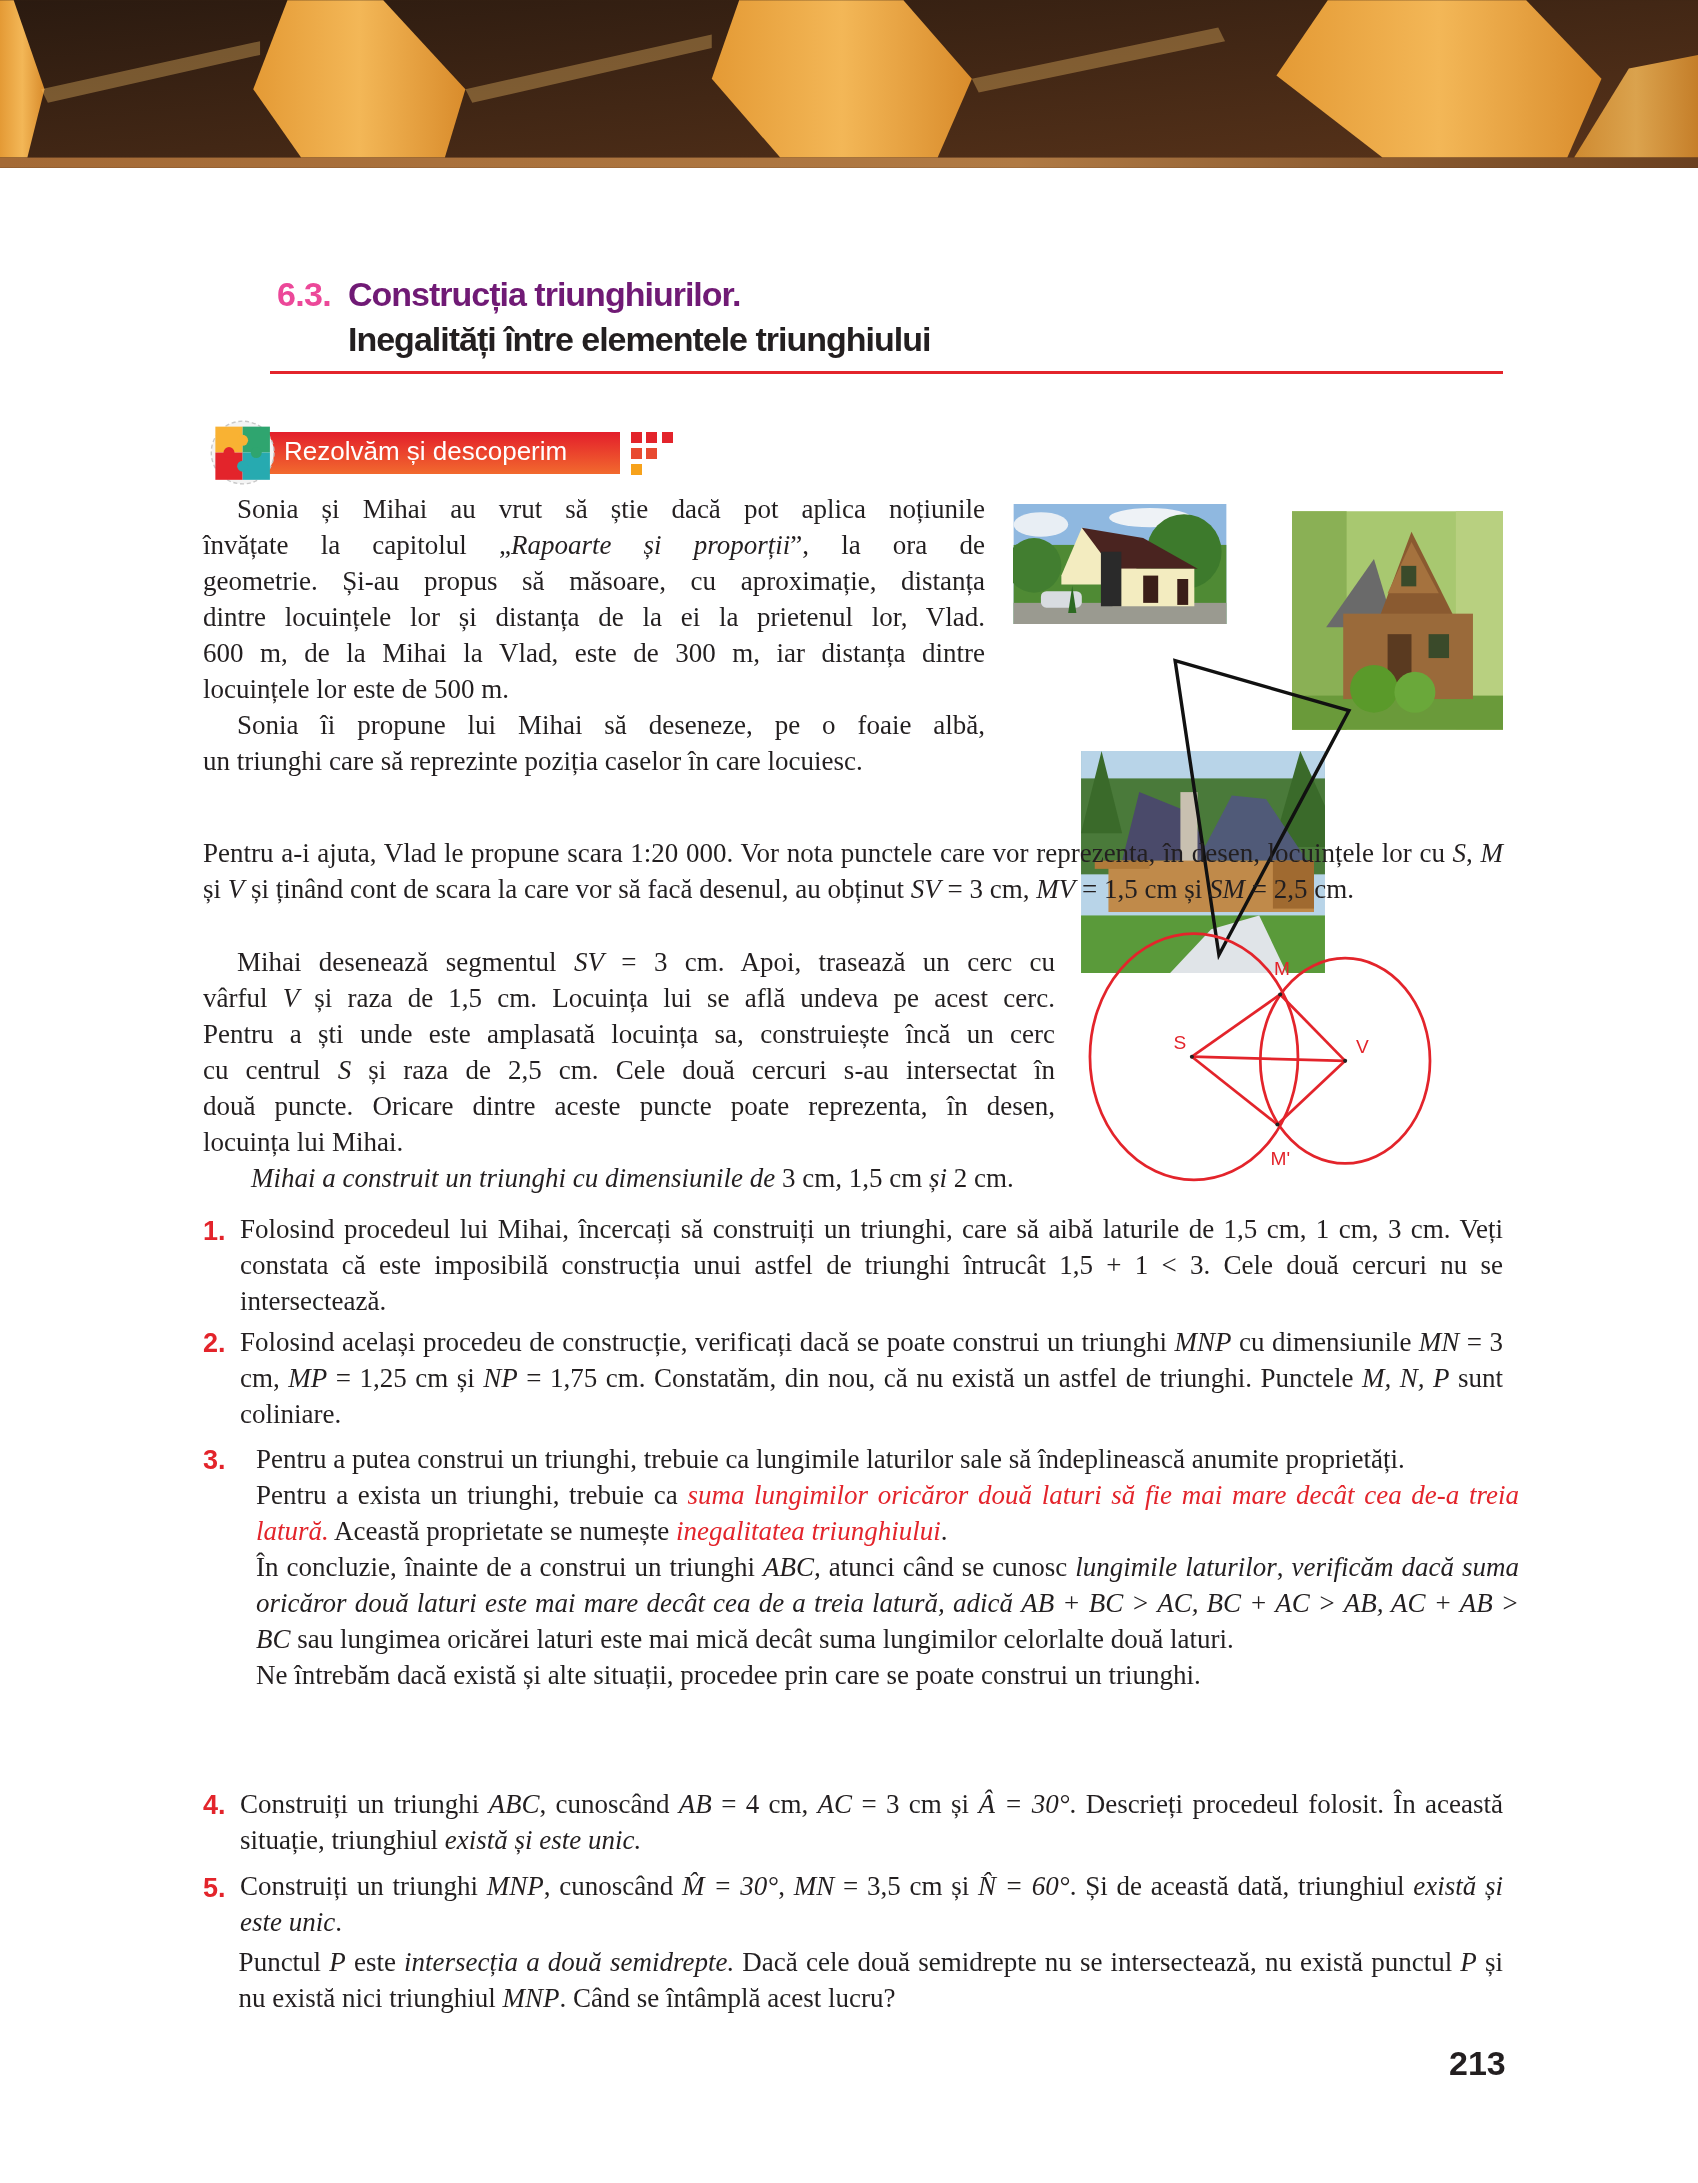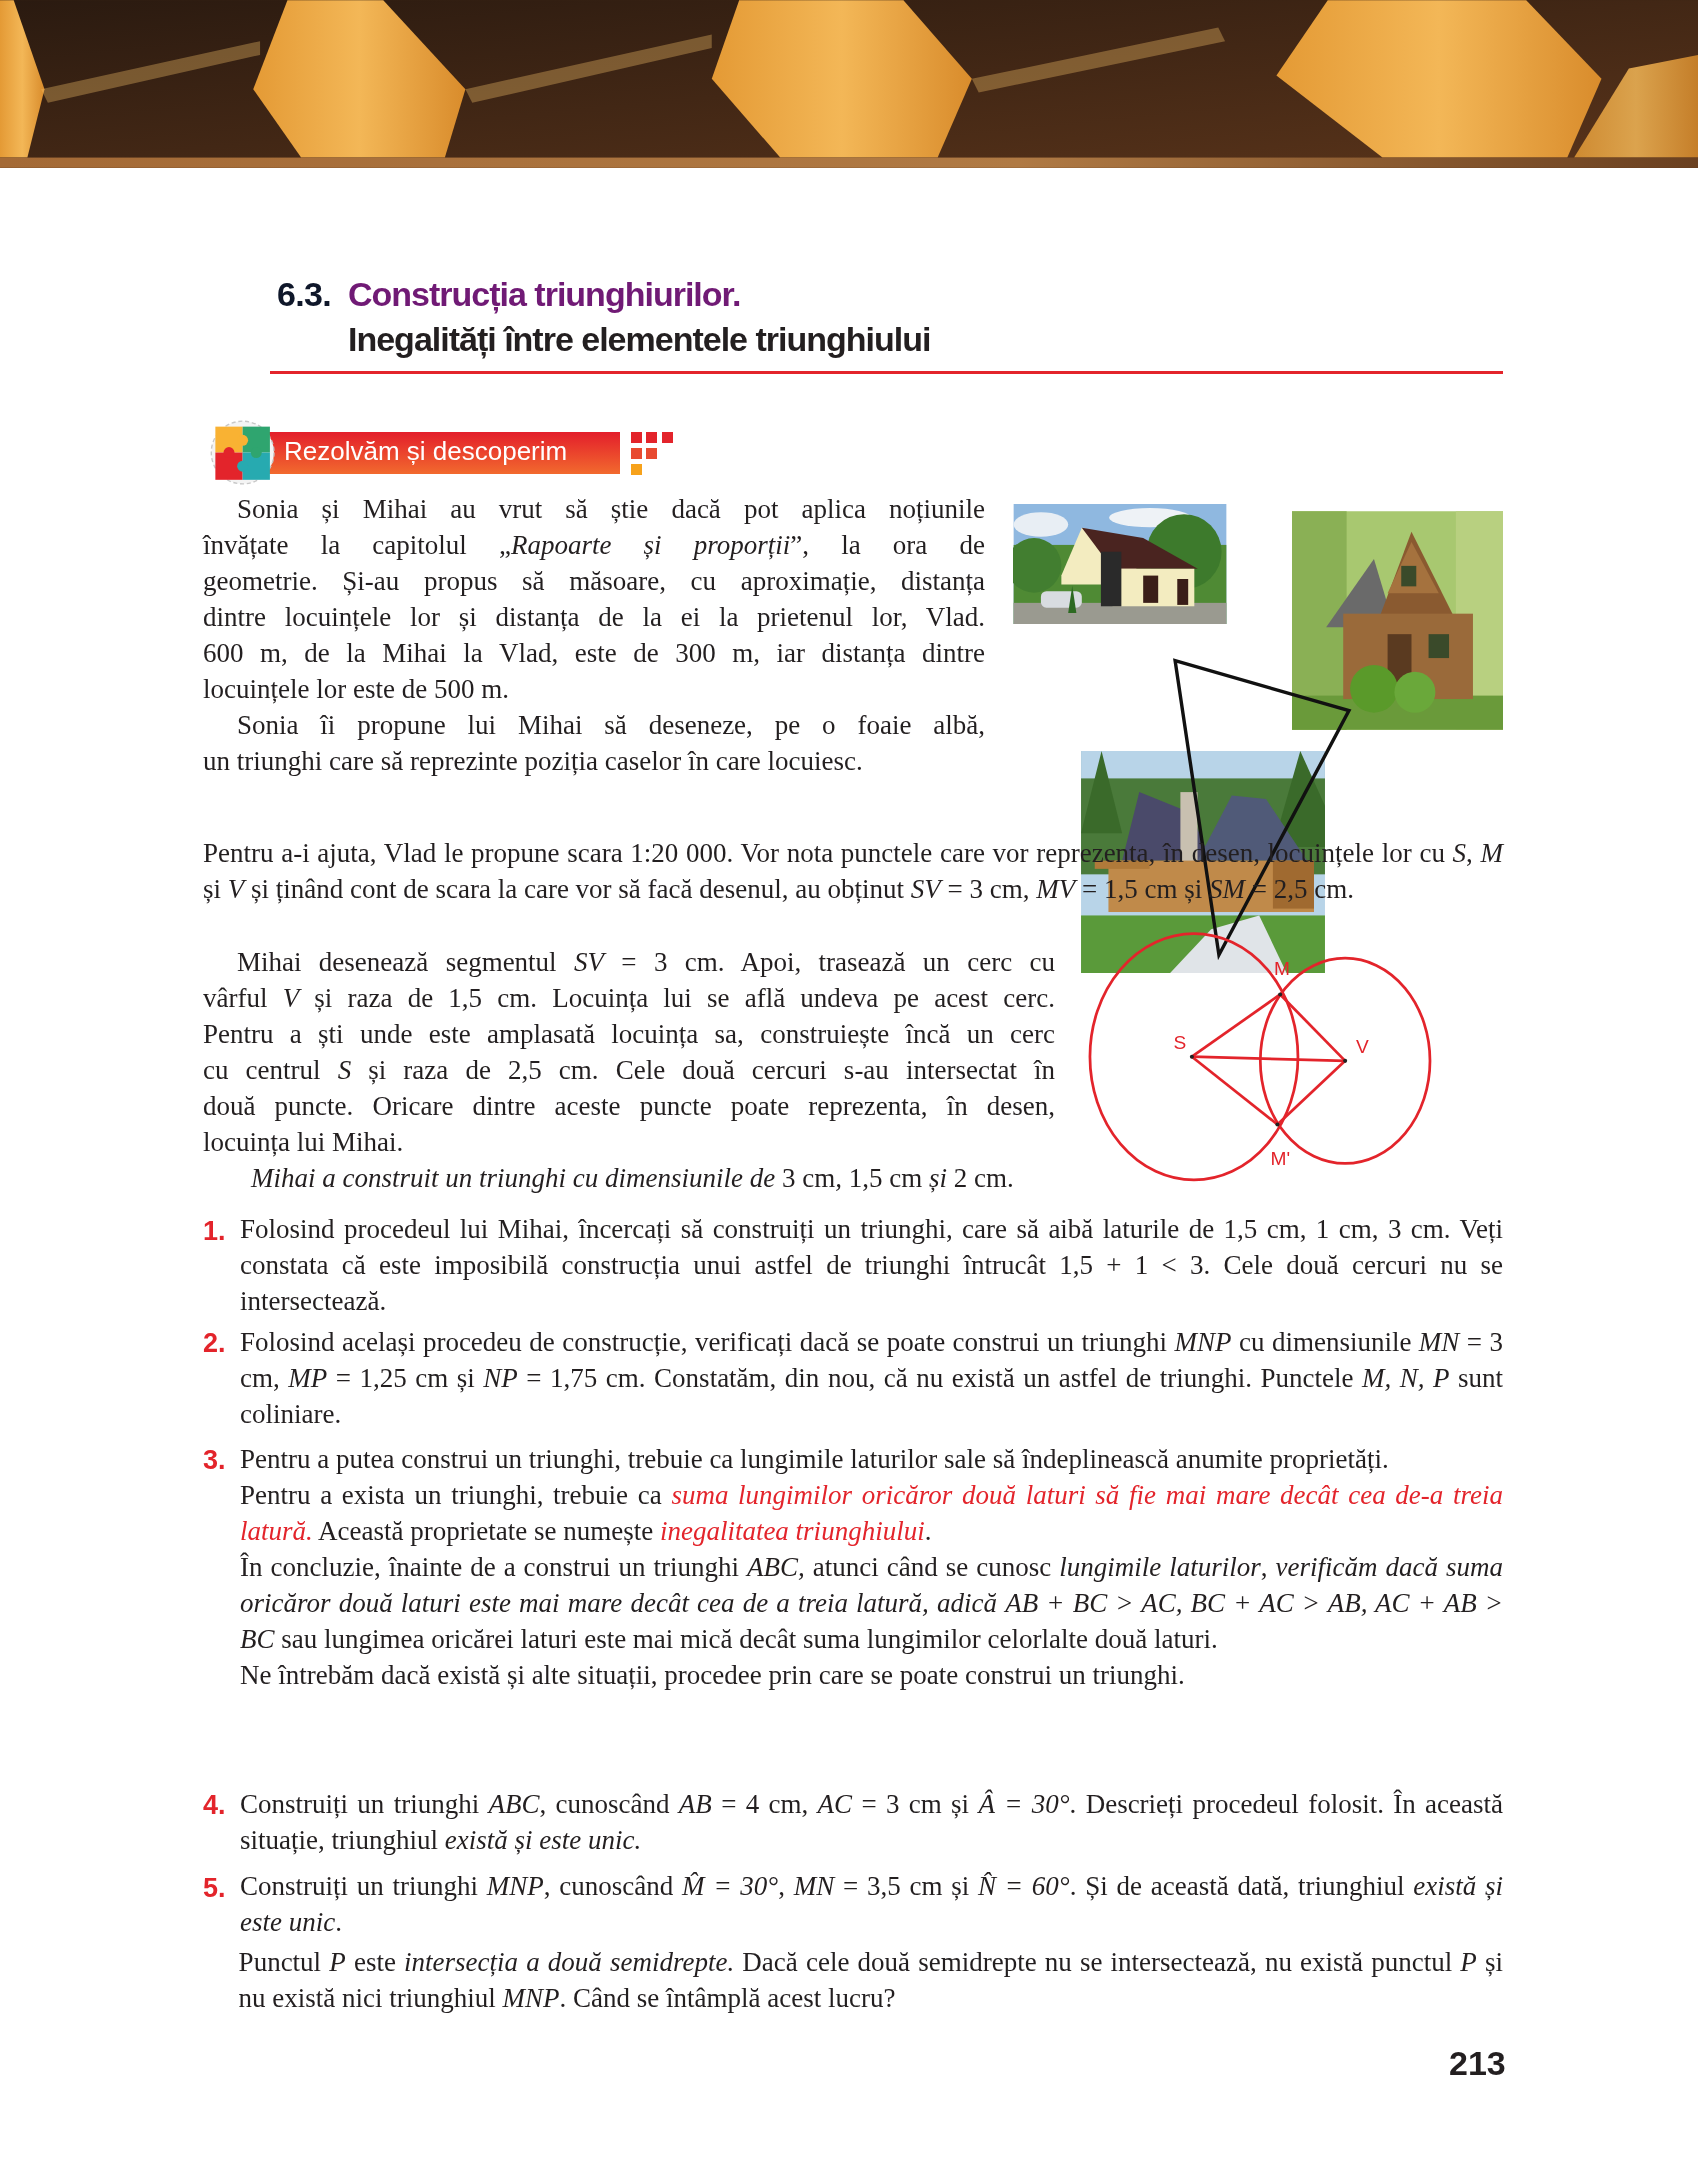--- a/index.html
+++ b/index.html
@@ -1,19 +1,19 @@
 <!DOCTYPE html>
 <html style="font-size:11px"><head>
 <meta charset="utf-8">
 <style>
   html,body{margin:0;padding:0;background:#fff;}
   body{width:1698px;height:2183px;position:relative;overflow:hidden;font-family:"Liberation Serif","DejaVu Serif",serif;color:#231f20;}
   .banner{position:absolute;left:0;top:0;width:1698px;height:168px;overflow:hidden;background:#3a2414;}
   .banner svg{display:block;}
-  .title-num{position:absolute;left:277px;top:275px;font-family:"Liberation Sans","DejaVu Sans",sans-serif;font-weight:bold;font-size:34px;color:#0f172a;letter-spacing:-0.7px;}
+  .title-num{position:absolute;left:277px;top:275px;font-family:"Liberation Sans","DejaVu Sans",sans-serif;font-weight:bold;font-size:34px;color:#ec4899;letter-spacing:-0.7px;}
   .title-l1{position:absolute;left:348px;top:275px;font-family:"Liberation Sans","DejaVu Sans",sans-serif;font-weight:bold;font-size:34px;color:#701a75;letter-spacing:-1px;}
   .title-l2{position:absolute;left:348px;top:320px;font-family:"Liberation Sans","DejaVu Sans",sans-serif;font-weight:bold;font-size:34px;color:#231f20;letter-spacing:-1px;}
   .title-rule{position:absolute;left:270px;top:371px;width:1233px;height:2.7px;background:#e3242b;}
   .section-badge{position:absolute;left:203px;top:413px;width:479px;height:68px;}
   .badge-bar{position:absolute;left:65px;top:19px;width:352px;height:42px;background:linear-gradient(#e31e2b,#f26a2e);}
   .badge-text{position:absolute;left:81px;top:22.6px;font-family:"Liberation Sans","DejaVu Sans",sans-serif;font-size:26px;color:#fff;white-space:nowrap;}
   .sq{position:absolute;width:11px;height:11px;}
   .it{font-style:italic;}
   .red{color:#e3242b;}
   .num{position:absolute;font-weight:bold;color:#e3242b;font-size:27px;font-family:"Liberation Sans","DejaVu Sans",sans-serif;}
@@ -194,21 +194,21 @@
 <div class="block" style="left:240px;top:1211px;width:1263px;">
   <p style="text-align-last:left;">Folosind procedeul lui Mihai, încercați să construiți un triunghi, care să aibă laturile de 1,5 cm, 1 cm, 3 cm. Veți constata că este imposibilă construcția unui astfel de triunghi întrucât 1,5 + 1 &lt; 3. Cele două cercuri nu se intersectează.</p>
 </div>
 
 <div class="num" style="left:203px;top:1328px;">2.</div>
 <div class="block" style="left:240px;top:1324px;width:1263px;">
   <p style="text-align-last:left;"><span>Folosind același procedeu de construcție, verificați dacă se poate construi un triunghi </span><span class="it">MNP</span><span> cu dimensiunile </span><span class="it">MN</span><span> = 3 cm, </span><span class="it">MP</span><span> = 1,25 cm și </span><span class="it">NP</span><span> = 1,75 cm. Constatăm, din nou, că nu există un astfel de triunghi. Punctele </span><span class="it">M, N, P</span><span> sunt coliniare.</span></p>
 </div>
 
 <div class="num" style="left:203px;top:1445px;">3.</div>
-<div class="block" style="left:240px;top:1441px;width:1263px;">
+<div class="block" style="left:256px;top:1441px;width:1263px;">
   <p style="text-align-last:left;">Pentru a putea construi un triunghi, trebuie ca lungimile laturilor sale să îndeplinească anumite proprietăți.</p>
   <p style="text-align-last:left;"><span>Pentru a exista un triunghi, trebuie ca </span><span class="it red">suma lungimilor oricăror două laturi să fie mai mare decât cea de-a treia latură.</span><span> Această proprietate se numește </span><span class="it red">inegalitatea triunghiului</span><span>.</span></p>
   <p style="text-align-last:left;line-height:36px;"><span>În concluzie, înainte de a construi un triunghi </span><span class="it">ABC,</span><span> atunci când se cunosc </span><span class="it">lungimile laturilor</span><span>, </span><span class="it">verificăm dacă suma oricăror două laturi este mai mare decât cea de a treia latură, adică</span> <span class="it">AB + BC &gt; AC, BC + AC &gt; AB, AC + AB &gt; BC</span><span> sau lungimea oricărei laturi este mai mică decât suma lungimilor celorlalte două laturi.</span></p>
   <p style="text-align-last:left;">Ne întrebăm dacă există și alte situații, procedee prin care se poate construi un triunghi.</p>
 </div>
 
 <div class="num" style="left:203px;top:1790px;">4.</div>
 <div class="block" style="left:240px;top:1786px;width:1263px;">
   <p style="text-align-last:left;"><span>Construiți un triunghi </span><span class="it">ABC</span><span>, cunoscând </span><span class="it">AB</span><span> = 4 cm, </span><span class="it">AC</span><span> = 3 cm și </span><span class="it">Â = 30°</span><span>. Descrieți procedeul folosit. În această situație, triunghiul </span><span class="it">există și este unic.</span></p>
 </div>

